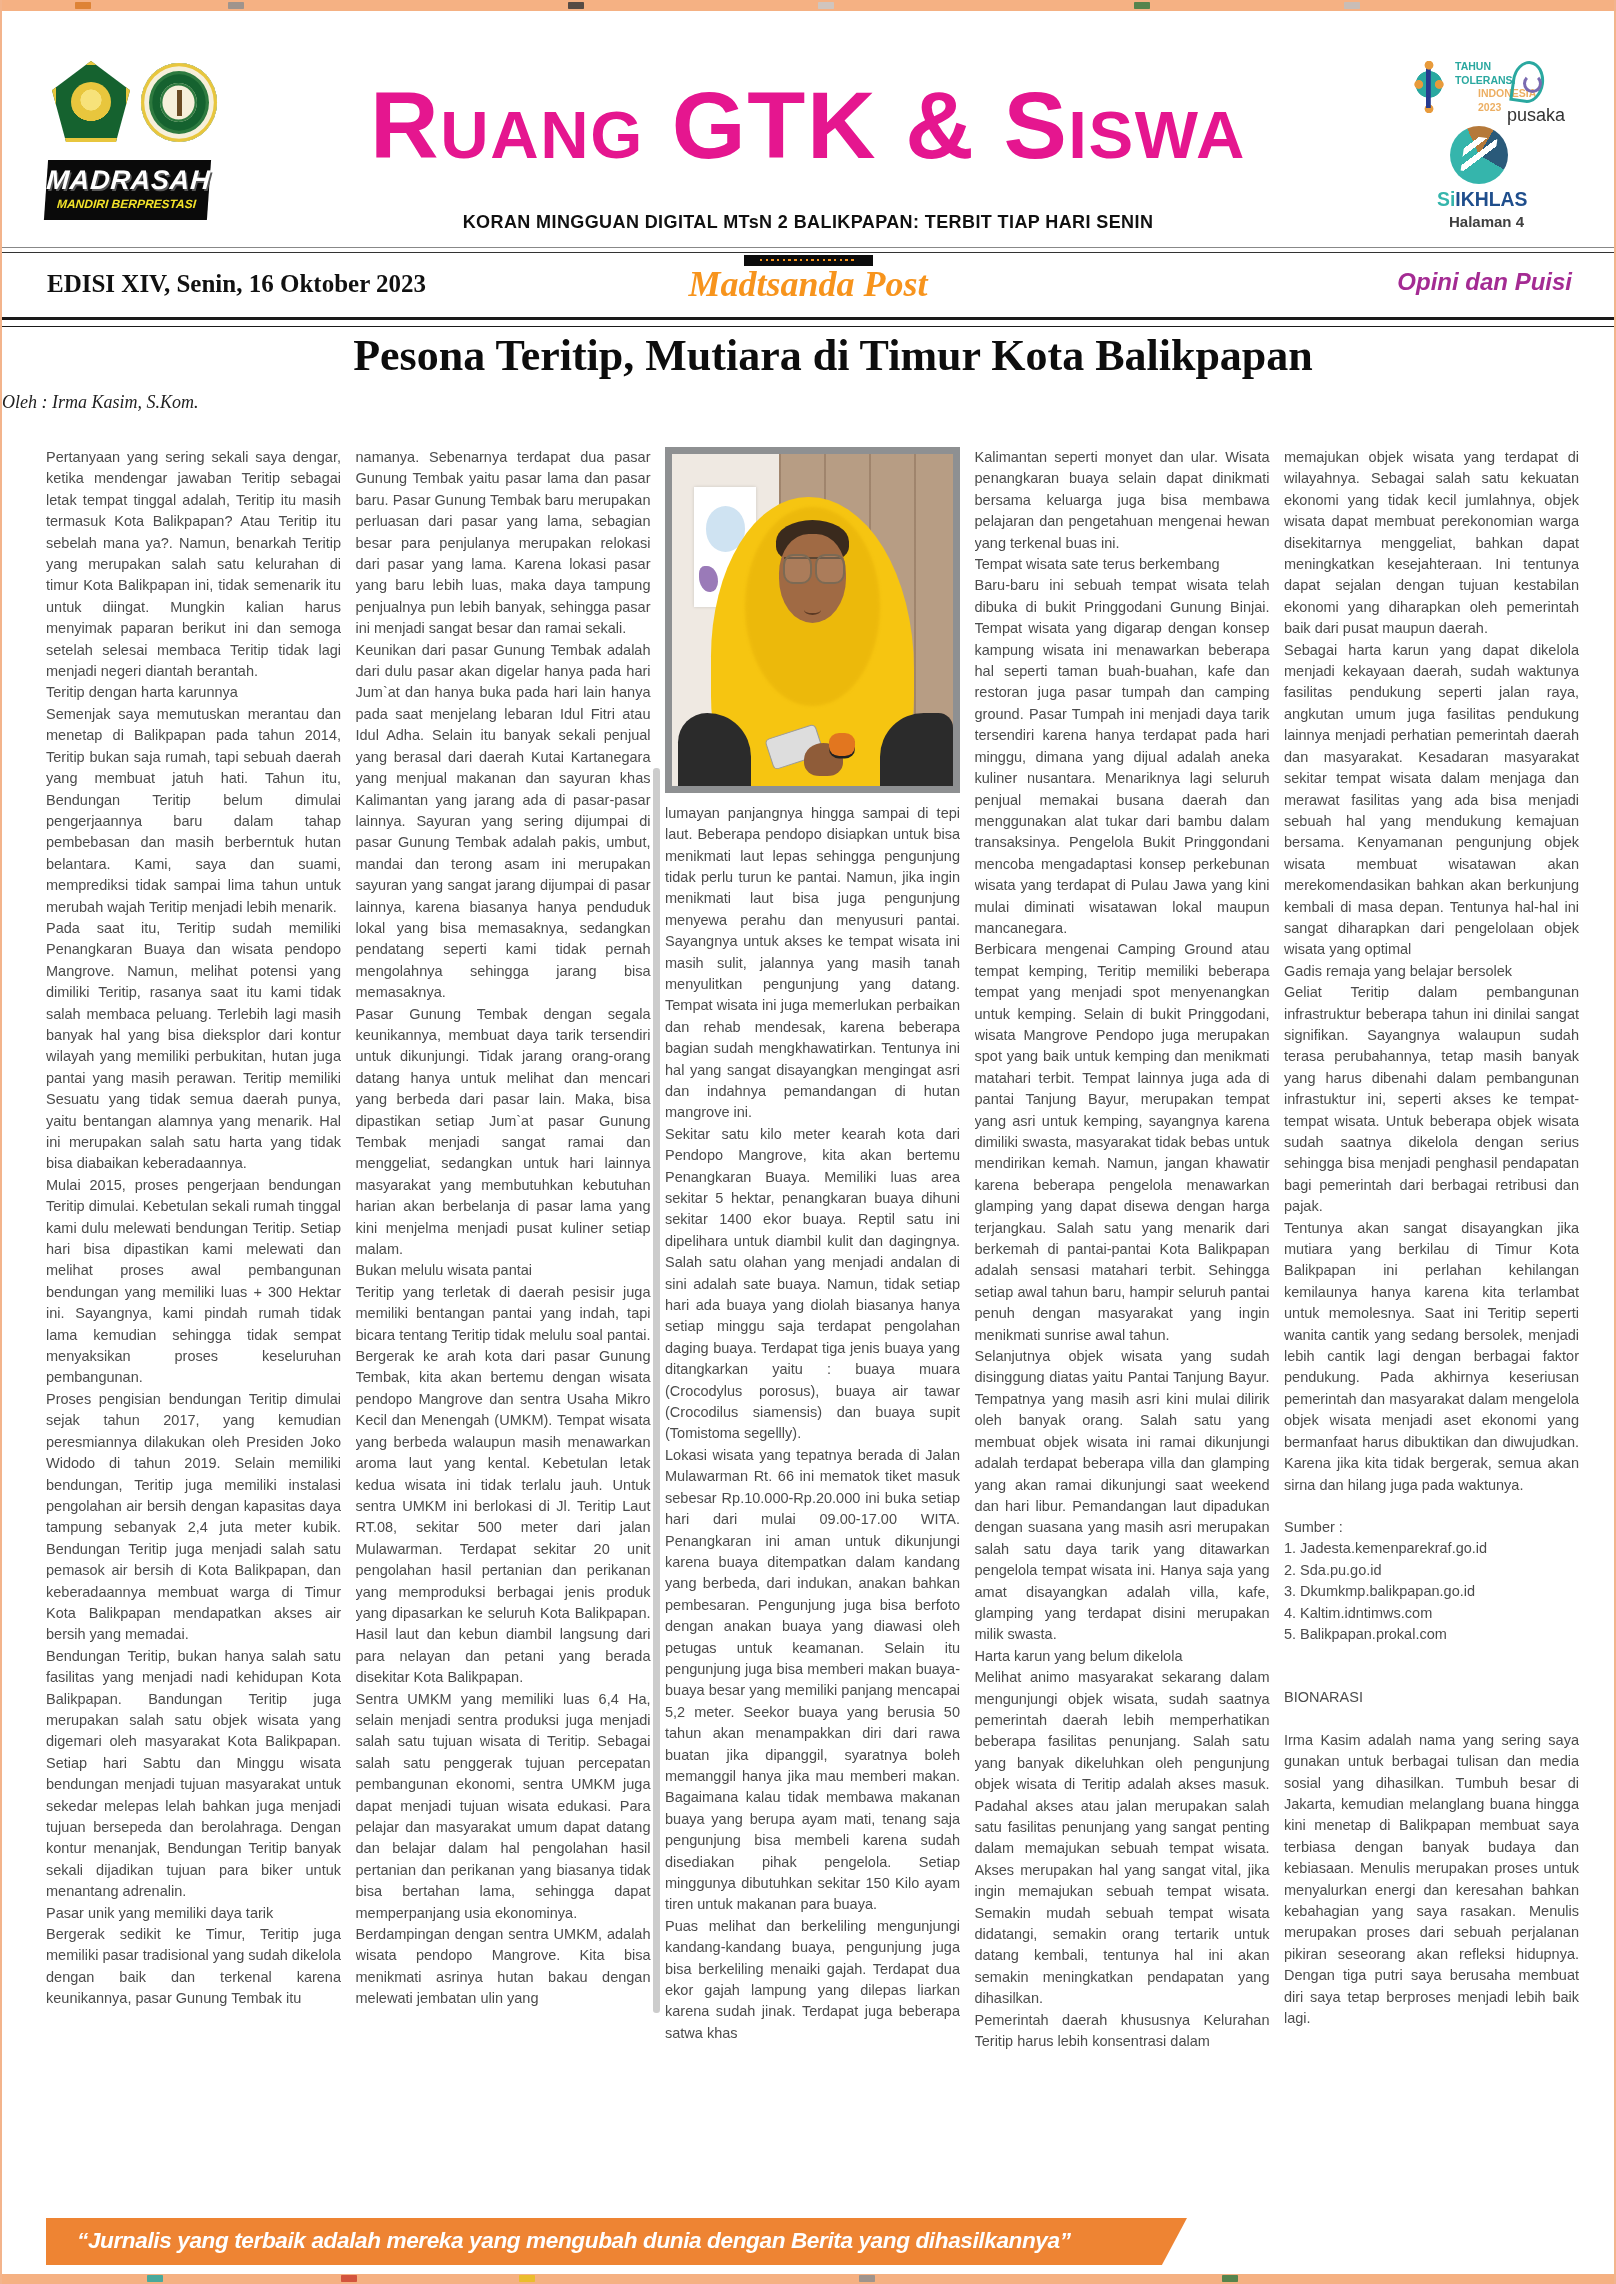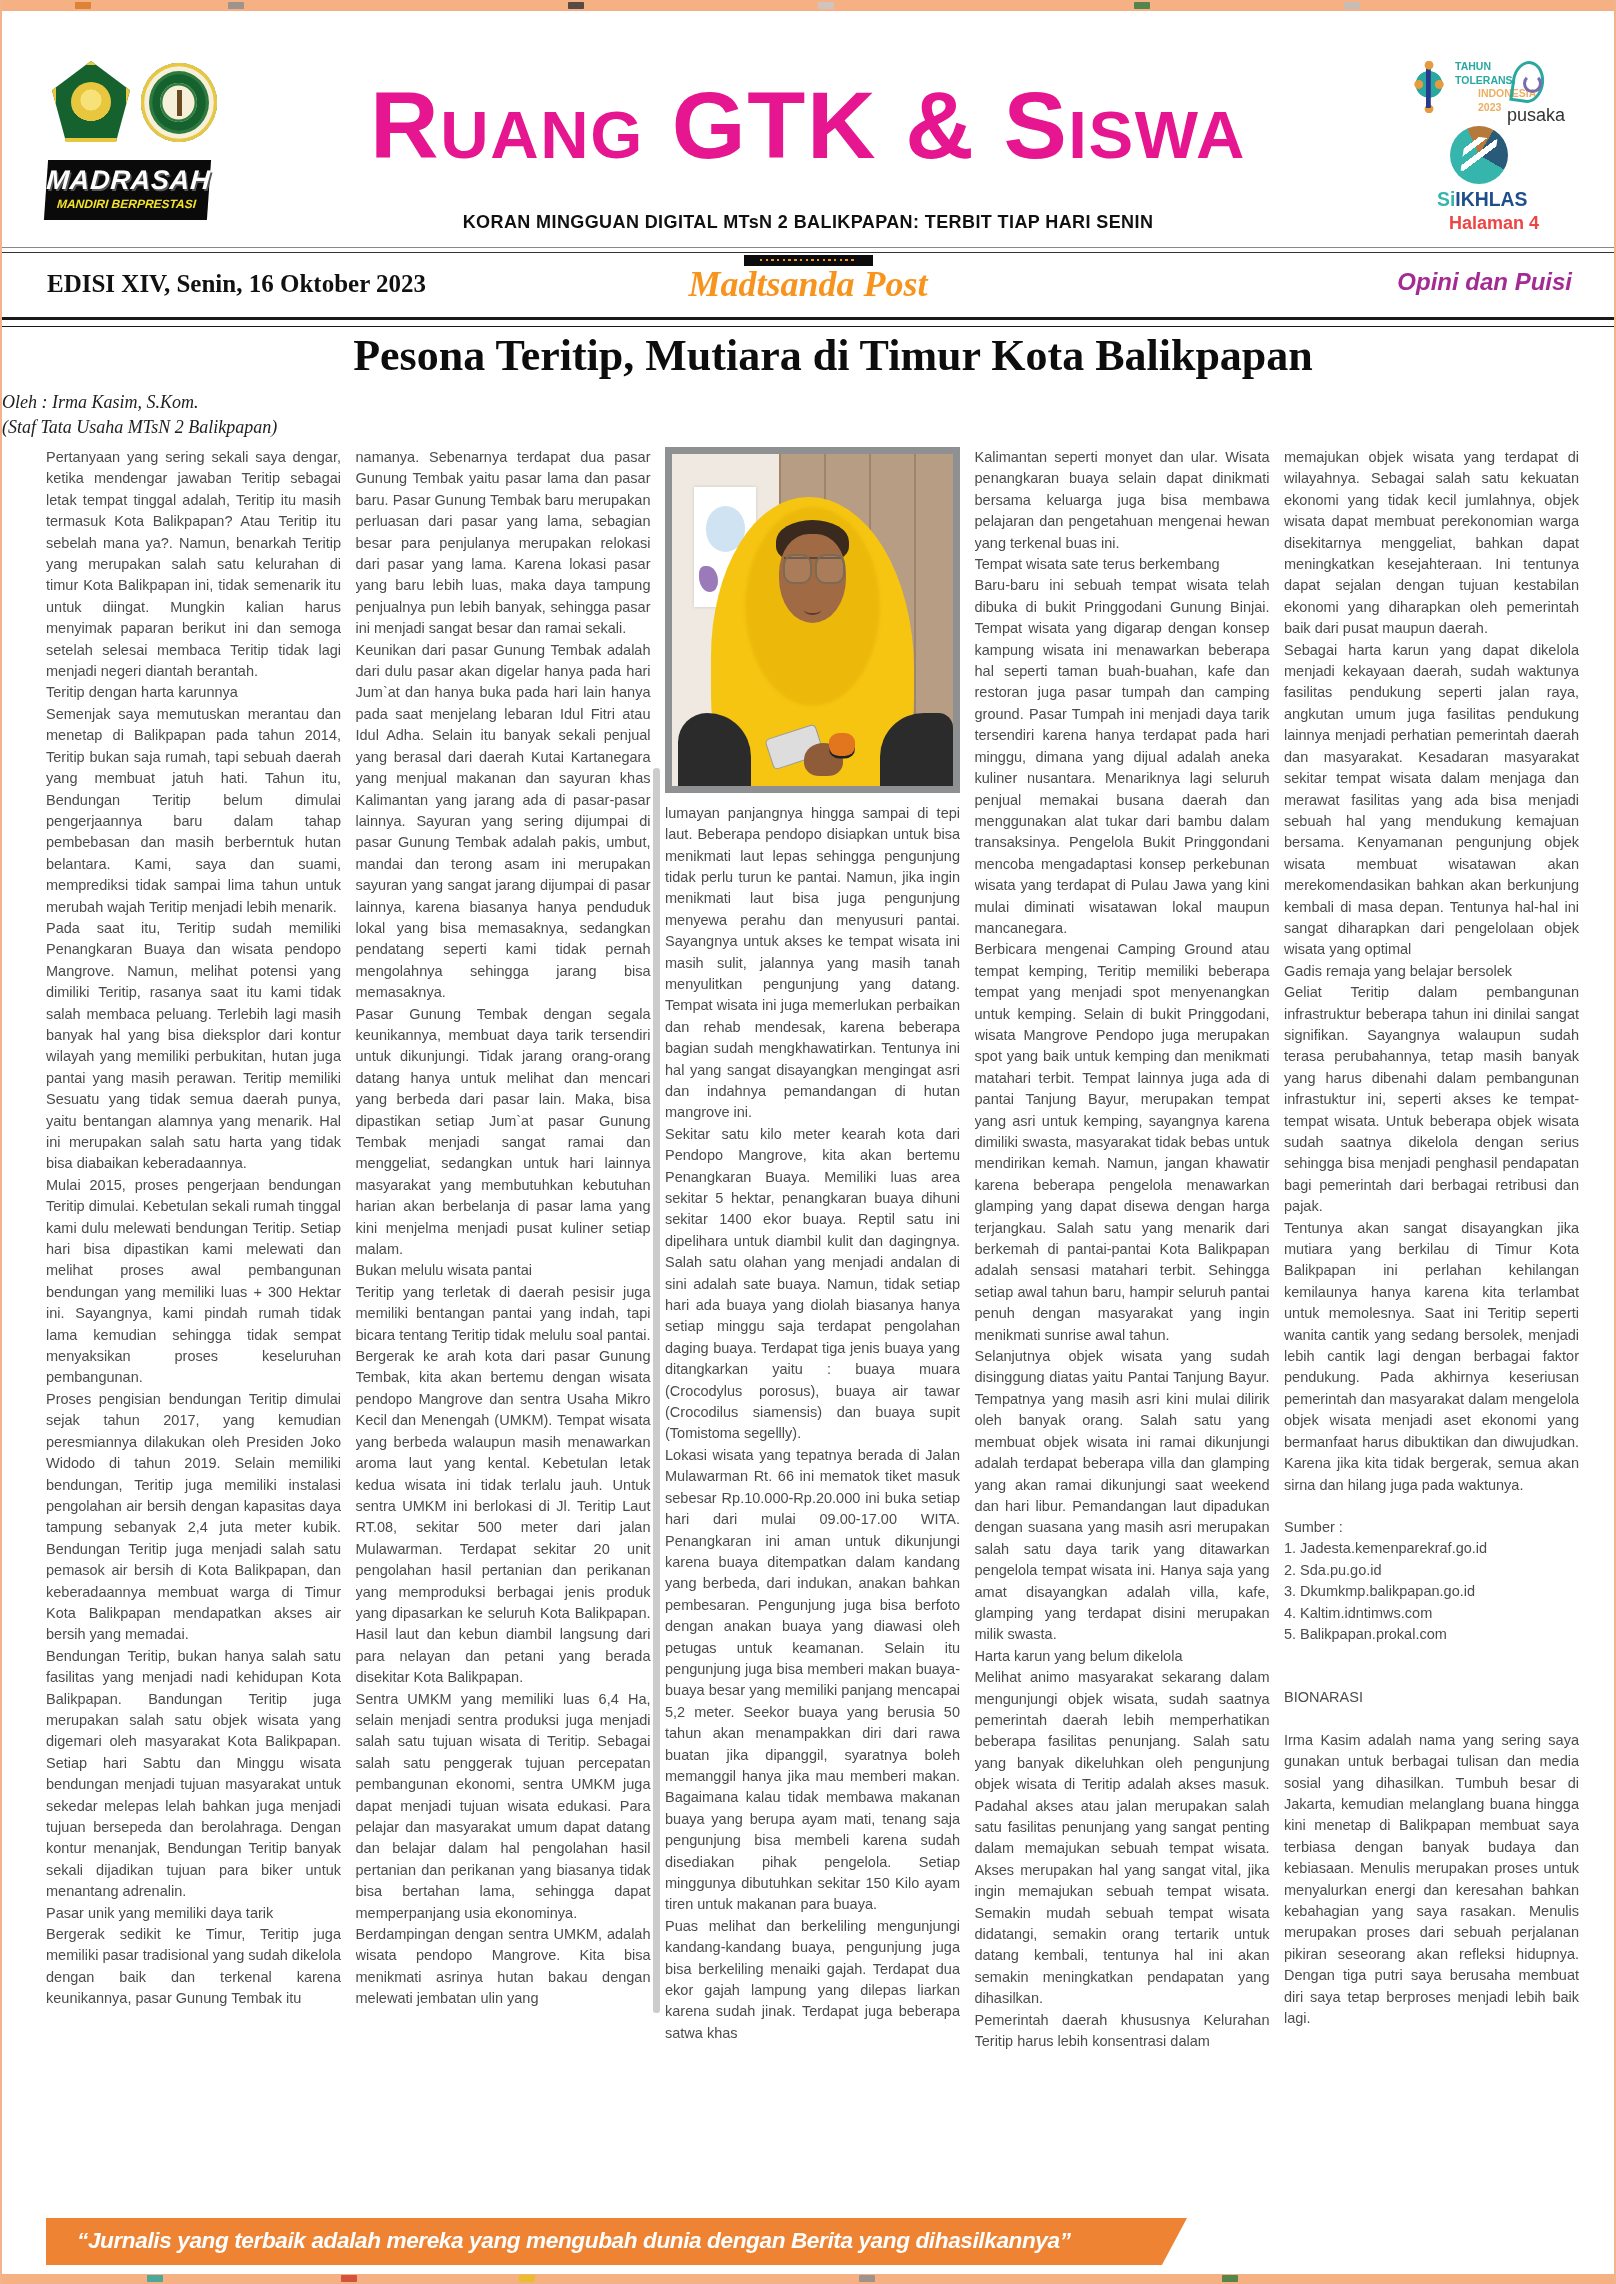--- a/index.html
+++ b/index.html
@@ -57,21 +57,21 @@
   #pusaka-text{position:absolute;left:1505px;top:105px;font-size:18px;color:#333;font-weight:500;}
   #siikhlas{left:1448px;top:126px;width:60px;height:60px;}
   #siikhlas .ball{width:58px;height:58px;border-radius:50%;background:#35b5ac;
      background:conic-gradient(from 120deg,#35b5ac 0 60%,#b5793a 60% 75%,#2a5a7a 75% 100%);}
   #siikhlas .slash{position:absolute;left:13px;top:11.3px;width:32px;height:36px;
      background:linear-gradient(135deg,transparent 0 20%,#fff 20% 32%,transparent 32% 45%,#fff 45% 57%,transparent 57%);
      transform:rotate(8deg);}
   #siikhlas-text{position:absolute;left:1435px;top:188px;width:89px;text-align:center;
      font-size:19.4px;font-weight:bold;color:#1f4e8c;}
   #siikhlas-text .si{color:#35b5ac;}
-  #halaman{position:absolute;left:1447px;top:213px;width:137px;font-size:18px;font-weight:bold;color:#ef4444;}
+  #halaman{position:absolute;left:1447px;top:213px;width:137px;font-size:15px;font-weight:bold;color:#404040;}
   
   #band-rule-top{position:absolute;left:0;top:247px;width:100%;height:4px;
      border-top:1.6px solid #888;border-bottom:1.6px solid #333;}
   #band{position:absolute;left:0;top:252px;width:100%;height:63px;}
   #edition{position:absolute;left:45px;top:18px;font-family:"Liberation Serif",serif;
      font-weight:bold;font-size:25px;color:#111;}
   #madtsanda{position:absolute;left:0;right:0;top:3.2px;text-align:center;}
   #madtsanda .minibar{display:block;margin:0 auto;width:129px;height:10.5px;background:#0c0c0c;
      background-image:repeating-linear-gradient(90deg,#f7941d 0 2.4px,transparent 2.4px 5.7px);
      background-size:97px 2.4px;background-position:center 4px;background-repeat:no-repeat;background-color:#0c0c0c;}
@@ -197,21 +197,20 @@
       <span class="minibar"></span>
       <div class="word">Madtsanda Post</div>
     </div>
     <div id="section-label">Opini dan Puisi</div>
   </div>
   <div id="band-rule-bottom"></div>
 
   <div id="headline">Pesona Teritip, Mutiara di Timur Kota Balikpapan</div>
   <div id="byline">
     <div>Oleh : Irma Kasim, S.Kom.</div>
-    <div>(Staf Tata Usaha MTsN 2 Balikpapan)</div>
   </div>
 
   <div id="columns">
     <div class="col">
         <p class="para">Pertanyaan yang sering sekali saya dengar, ketika mendengar jawaban Teritip sebagai letak tempat tinggal adalah, Teritip itu masih termasuk Kota Balikpapan? Atau Teritip itu sebelah mana ya?. Namun, benarkah Teritip yang merupakan salah satu kelurahan di timur Kota Balikpapan ini, tidak semenarik itu untuk diingat. Mungkin kalian harus menyimak paparan berikut ini dan semoga setelah selesai membaca Teritip tidak lagi menjadi negeri diantah berantah.</p>
         <p class="para">Teritip dengan harta karunnya</p>
         <p class="para">Semenjak saya memutuskan merantau dan menetap di Balikpapan pada tahun 2014, Teritip bukan saja rumah, tapi sebuah daerah yang membuat jatuh hati. Tahun itu, Bendungan Teritip belum dimulai pengerjaannya baru dalam tahap pembebasan dan masih berberntuk hutan belantara.  Kami, saya dan suami, memprediksi tidak sampai lima tahun untuk merubah wajah Teritip menjadi lebih menarik.</p>
         <p class="para">Pada saat itu, Teritip sudah memiliki Penangkaran Buaya dan wisata pendopo Mangrove. Namun, melihat potensi yang dimiliki Teritip, rasanya saat itu kami tidak salah membaca peluang. Terlebih lagi masih banyak hal yang bisa dieksplor dari kontur wilayah yang memiliki perbukitan, hutan juga pantai yang masih perawan. Teritip memiliki Sesuatu yang tidak semua daerah punya, yaitu bentangan alamnya yang menarik. Hal ini merupakan salah satu harta yang tidak bisa diabaikan keberadaannya.</p>
         <p class="para">Mulai 2015, proses pengerjaan bendungan Teritip dimulai. Kebetulan sekali rumah tinggal kami dulu melewati bendungan Teritip. Setiap hari bisa dipastikan kami melewati dan melihat proses awal pembangunan bendungan yang memiliki luas + 300 Hektar ini. Sayangnya, kami pindah rumah tidak lama kemudian sehingga tidak sempat menyaksikan proses keseluruhan pembangunan.</p>
         <p class="para">Proses pengisian bendungan Teritip dimulai sejak tahun 2017, yang kemudian peresmiannya dilakukan oleh Presiden Joko Widodo di tahun 2019. Selain memiliki bendungan, Teritip juga memiliki instalasi pengolahan air bersih dengan kapasitas daya tampung sebanyak 2,4 juta meter kubik. Bendungan Teritip juga menjadi salah satu pemasok air bersih di Kota Balikpapan, dan keberadaannya membuat warga di Timur Kota Balikpapan mendapatkan akses air bersih yang memadai.</p>

